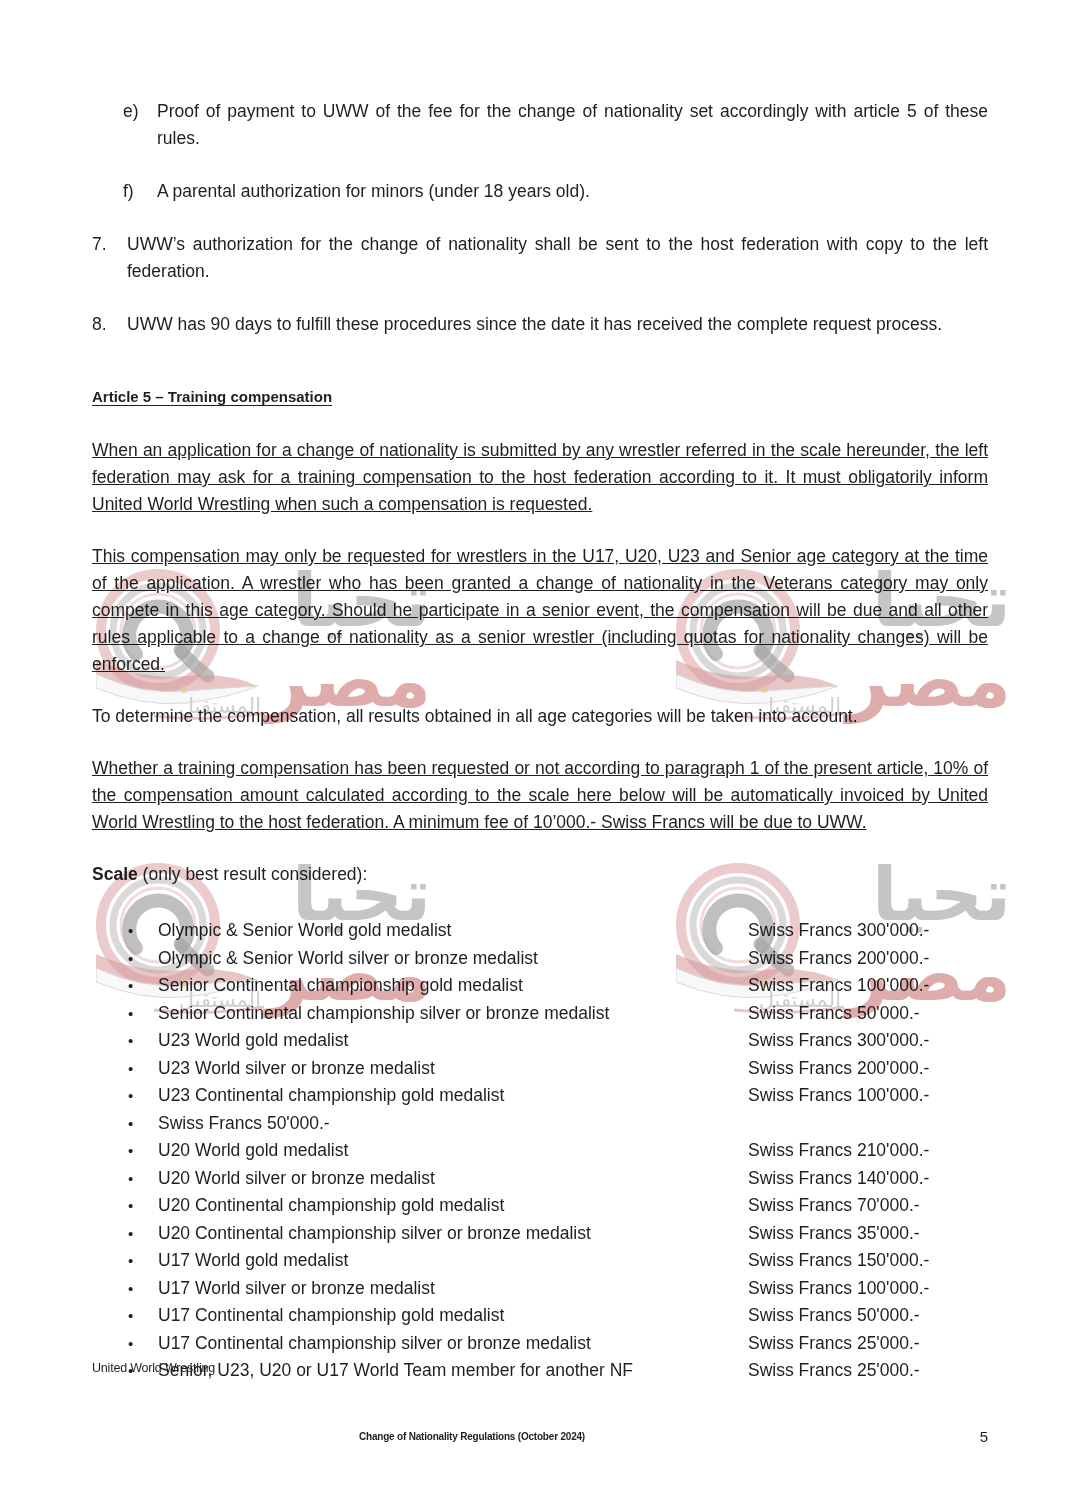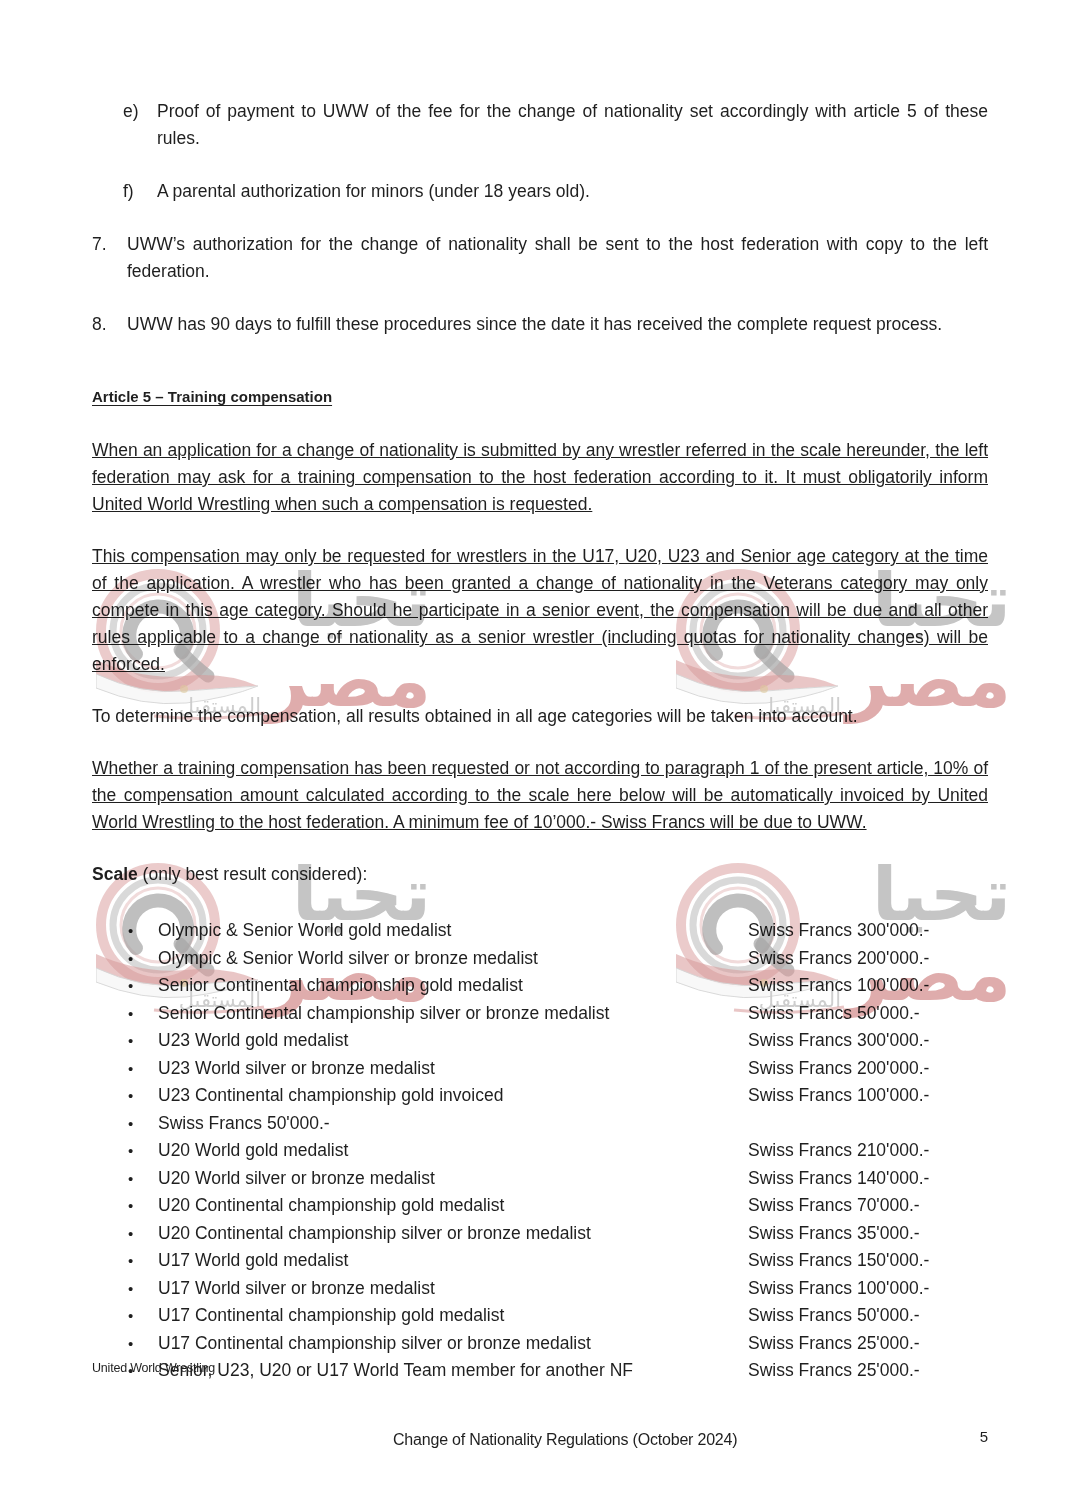--- a/index.html
+++ b/index.html
@@ -45,21 +45,21 @@
   .scale-intro { margin: 20px 0 29px 0; }
   .scale-intro b { font-weight: bold; }
   .scale-list { margin-left: 36px; }
   .scale-row {
     display: grid;
     grid-template-columns: 30px 590px 1fr;
     line-height: 27.5px;
   }
   .bullet { font-size: 15px; }
   .footer-left  { position: absolute; left: 92px;  top: 1361px; font-size: 12.5px; letter-spacing: -0.2px; z-index: 1; }
-  .footer-center{ position: absolute; left: 393px; top: 1431px; font-size: 16px; letter-spacing: -0.2px; z-index: 1; }
+  .footer-center{ position: absolute; left: 359px; top: 1431px; font-size: 10px; letter-spacing: -0.2px; z-index: 1; font-weight: bold; }
   .footer-page  { position: absolute; right: 92px; top: 1428px; font-size: 15px; z-index: 1; }
   .wm {
     position: absolute;
     z-index: 2;
     pointer-events: none;
     mix-blend-mode: multiply;
   }
   .wm-defs { position: absolute; width: 0; height: 0; }
 </style>
 </head>
@@ -162,21 +162,21 @@
     </div>
 
     <div class="scale-row">
       <span class="bullet">•</span>
       <span>U23 World silver or bronze medalist</span>
       <span>Swiss Francs 200'000.-</span>
     </div>
 
     <div class="scale-row">
       <span class="bullet">•</span>
-      <span>U23 Continental championship gold invoiced</span>
+      <span>U23 Continental championship gold medalist</span>
       <span>Swiss Francs 100'000.-</span>
     </div>
 
     <div class="scale-row">
       <span class="bullet">•</span>
       <span>Swiss Francs 50'000.-</span>
     </div>
 
     <div class="scale-row">
       <span class="bullet">•</span>

